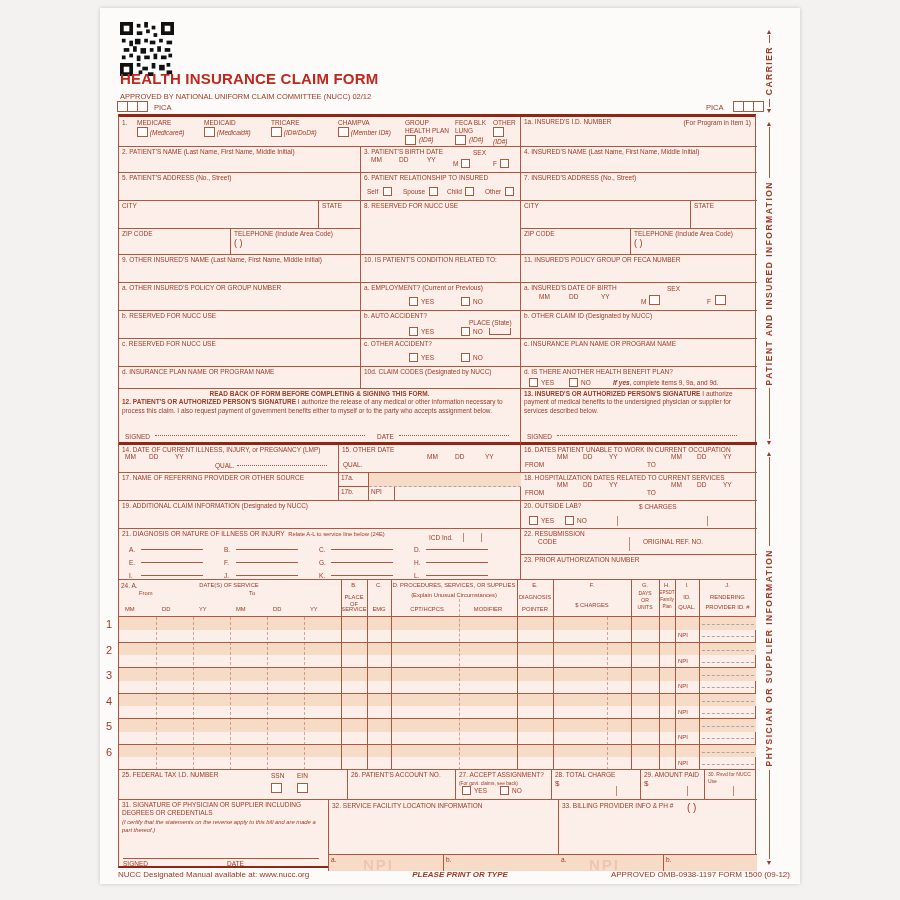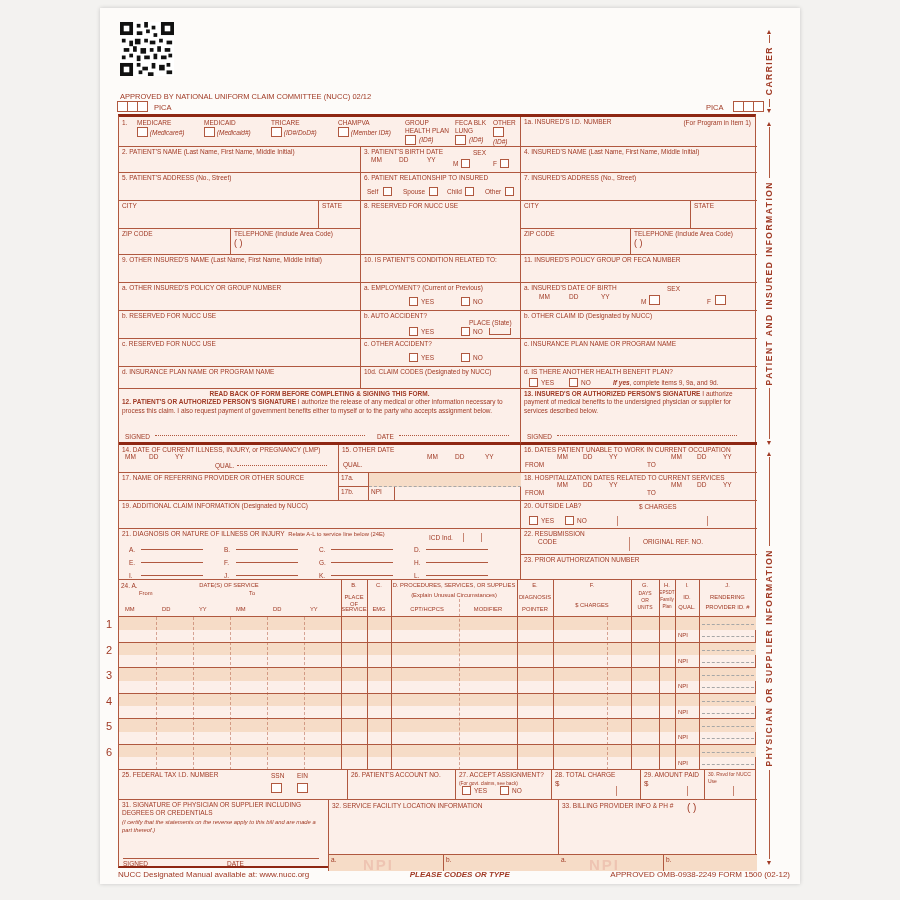--- a/index.html
+++ b/index.html
@@ -89,20 +89,21 @@
       <rect x="12" y="24" width="3" height="2"></rect>
         <rect x="17" y="22" width="2" height="3"></rect>
         <rect x="21" y="23" width="3" height="3"></rect>
       <rect x="25" y="22" width="2" height="2"></rect>
         <rect x="10" y="26" width="2" height="2"></rect>
         <rect x="15" y="27" width="3" height="2"></rect>
         <rect x="25" y="26" width="3" height="2"></rect>
     </g>
   </svg>
 
+  <div class="title">HEALTH INSURANCE CLAIM FORM</div>
   <div class="approved">APPROVED BY NATIONAL UNIFORM CLAIM COMMITTEE (NUCC) 02/12</div>
 
   <div class="picarow">
     <span style="position:absolute;left:0;top:0"><span class="pbox"></span><span class="pbox"></span><span class="pbox"></span></span>
     <span style="position:absolute;left:36px;top:2px">PICA</span>
     <span style="position:absolute;left:588px;top:2px">PICA</span>
     <span style="position:absolute;left:616px;top:0"><span class="pbox"></span><span class="pbox"></span><span class="pbox"></span></span>
   </div>
 
   <div class="main">
@@ -459,16 +460,16 @@
   <div class="side" style="left:664px;top:442px;height:416px">
     <span class="arr">▲</span>
     <div class="bar"></div>
     <span class="word">PHYSICIAN OR SUPPLIER INFORMATION</span>
     <div class="bar"></div>
     <span class="arr">▼</span>
   </div>
 
   <div class="footer">
     <span>NUCC Designated Manual available at: www.nucc.org</span>
-    <span style="font-weight:bold;font-style:italic">PLEASE CODES OR TYPE</span>
-    <span>APPROVED OMB-0938-2249 FORM 1500 (02-12)</span>
+    <span style="font-weight:bold;font-style:italic">PLEASE PRINT OR TYPE</span>
+    <span>APPROVED OMB-0938-1197 FORM 1500 (09-12)</span>
   </div>
 </div>
 
 </body></html>

